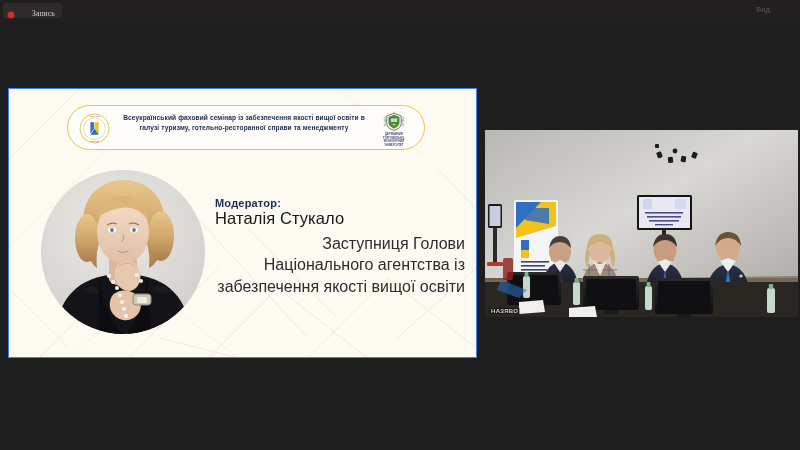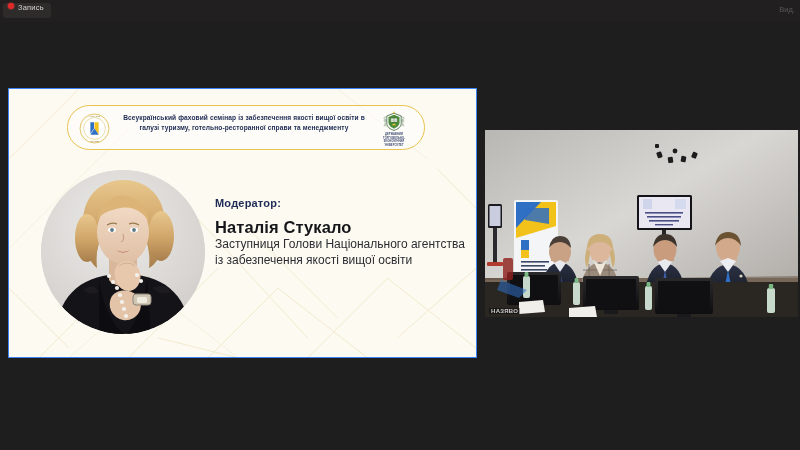--- a/index.html
+++ b/index.html
@@ -17,36 +17,37 @@
 
   
   .topbar {
     position: absolute; left: 0; top: 0;
     width: 800px; height: 22px;
     background: #211f1f;
   }
   .rec-pill {
     position: absolute; left: 3px; top: 3px;
     height: 15px;
-    display: flex; align-items: flex-start; gap: 4px;
+    display: flex; align-items: flex-end; gap: 18px;
     padding: 0 7px 0 5px;
     background: #2e2b2b;
     border-radius: 3px;
+    font-family: Liberation Serif, serif;
   }
   .rec-dot {
     width: 6px; height: 6px; border-radius: 50%;
     background: #e02a2a;
     box-shadow: 0 0 2px #ff3b3b;
   }
   .rec-label {
     color: #d9d4d4; font-size: 7.5px; letter-spacing: .2px;
     white-space: nowrap;
   }
   .view-label {
-    position: absolute; right: 5px; top: 5px;
+    position: absolute; right: 28px; top: 5px;
     color: #5a5656; font-size: 7.5px;
     white-space: nowrap;
   }
 
   
   .slide {
     position: absolute;
     left: 8px; top: 88px;
     width: 469px; height: 270px;
     background: #fdfaf2;
@@ -102,26 +103,26 @@
   .mod-block {
     position: absolute;
     left: 206px; top: 108px;
     width: 250px;
   }
   .mod-role {
     font-size: 11px; font-weight: bold; color: #1d2b55;
     letter-spacing: .2px;
   }
   .mod-name {
-    margin-top: 9px;
-    font-size: 16.5px; font-weight: bold; color: #15161a;
+    font-size: 16.5px; font-weight: normal; color: #15161a;
     letter-spacing: .1px;
   }
   .mod-desc {
-    font-size: 12px; line-height: 1.33; color: #2b2d33;
+    margin-top: 5px;
+    font-size: 16px; line-height: 1.33; color: #2b2d33; text-align: right;
   }
 
   
   .video {
     position: absolute;
     left: 485px; top: 130px;
     width: 313px; height: 187px;
     background: #000;
     overflow: hidden;
   }

